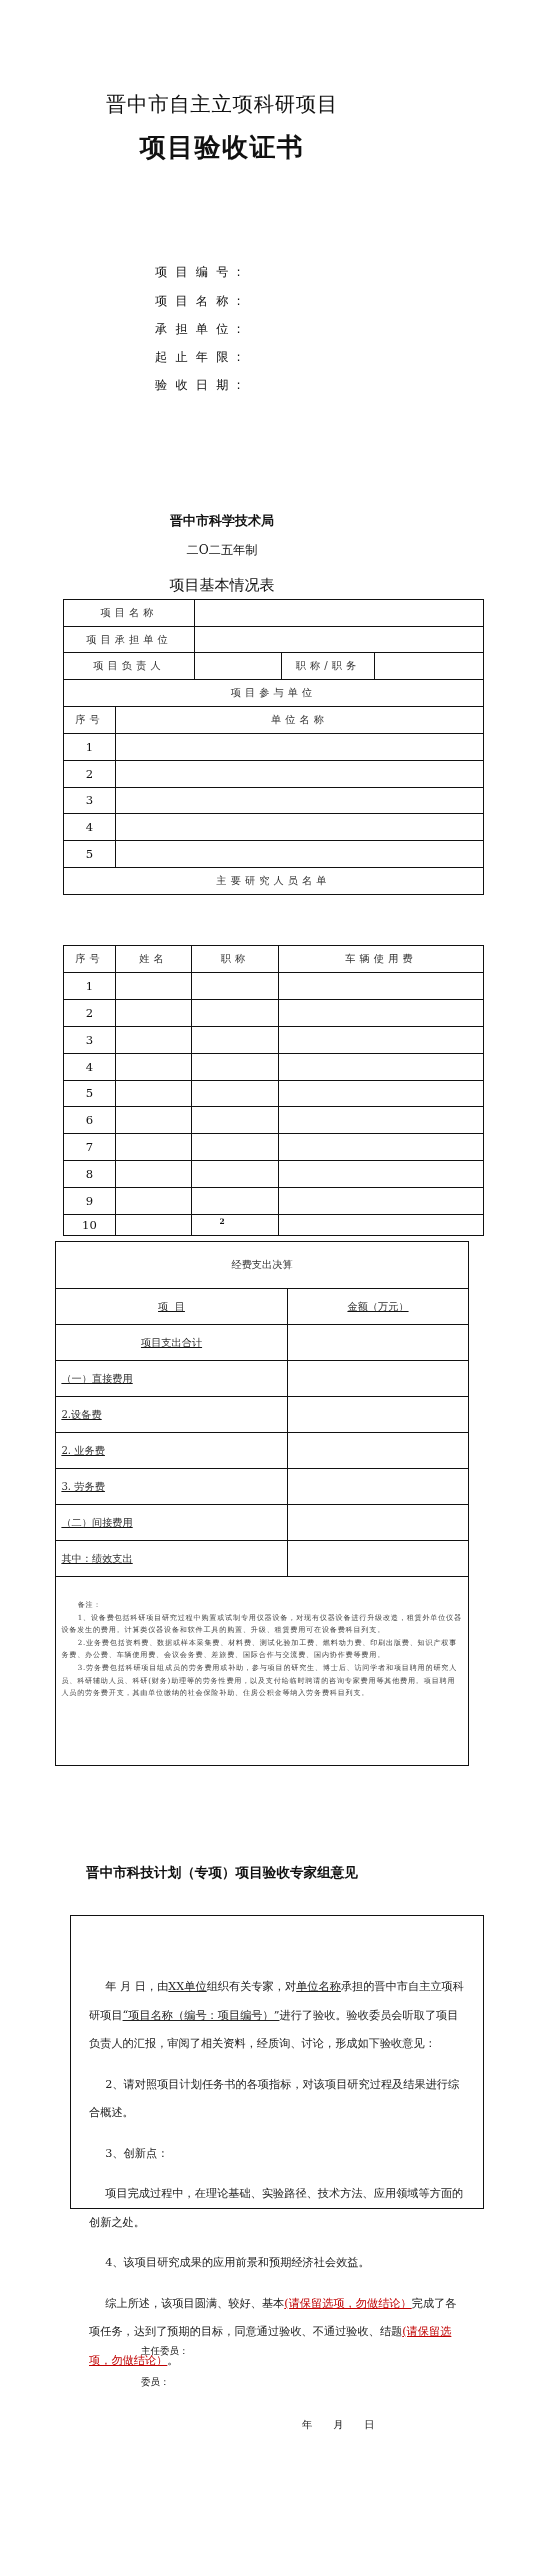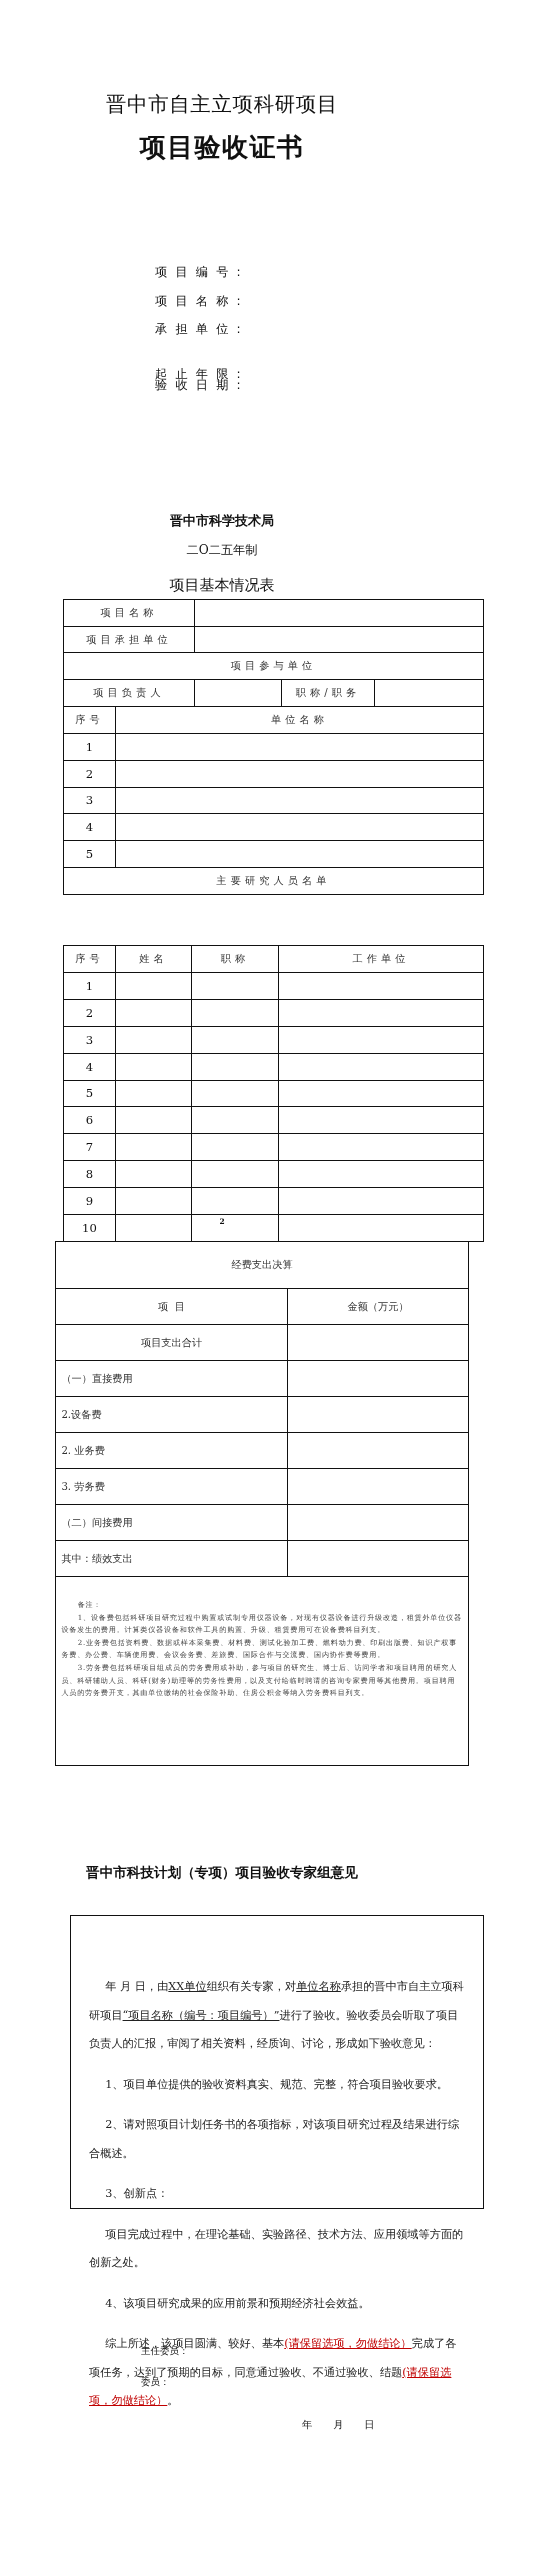--- a/index.html
+++ b/index.html
@@ -22,21 +22,21 @@
   table.grid td.num { font-size:11.6px; color:#111; letter-spacing:0; }
 
   #basic-table { left:63px; top:599px; width:419px; }
   #basic-table tr { height:27px; }
 
   #page-num { top:1217px; font-size:7.5px; font-weight:bold; }
 
   #fee-table { left:55px; top:1241px; width:413px; }
   #fee-table td { letter-spacing:0; font-size:10.2px; color:#333; }
   #fee-table td.left { text-align:left; padding-left:5.4px; }
-  #fee-table tr.r { height:36px; }
+  #fee-table tr.r { height:36px;text-decoration:underline; }
   #fee-table td.notes { text-align:left; vertical-align:top; padding:22px 5.4px 0 5.4px; font-size:7.1px; line-height:12.6px; color:#444; letter-spacing:0.8px; height:166px; }
   .indent { text-indent:16.3px; }
 
   #opinion-title { top:1864px; font-size:13.6px; font-weight:bold; }
   #opinion-box { position:absolute; left:70px; top:1915px; width:412px; height:292px; border:1px solid #111; }
   #opinion-body { position:absolute; left:77px; top:1961px; width:401px; font-size:11.2px; line-height:28.5px; color:#222; }
   #opinion-body p { margin:12px; }
   .u { text-decoration:underline; }
   .red { color:#c00000; text-decoration:underline; text-decoration-color:#c00000; }
   .sign { position:absolute; left:141px; font-size:9.5px; font-family:"DejaVu Sans","Liberation Sans",sans-serif; }
@@ -44,21 +44,21 @@
 </style>
 </head>
 <body>
 
 <div class="abs center" id="cover-sub">晋中市自主立项科研项目</div>
 <div class="abs center" id="cover-title">项目验收证书</div>
 
 <div class="cover-field" style="top:264px"><span>项目编号:</span></div>
 <div class="cover-field" style="top:293px"><span>项目名称:</span></div>
 <div class="cover-field" style="top:321px"><span>承担单位:</span></div>
-<div class="cover-field" style="top:366px"><span>起止年限:</span></div>
+<div class="cover-field" style="top:349px"><span>起止年限:</span></div>
 <div class="cover-field" style="top:377px"><span>验收日期:</span></div>
 
 <div class="abs center" id="bureau">晋中市科学技术局</div>
 <div class="abs center" id="year">二O二五年制</div>
 <div class="abs center" id="basic-title">项目基本情况表</div>
 
 <table class="grid" id="basic-table">
   <colgroup>
       <col style="width:52px">
       <col style="width:79px">
@@ -69,27 +69,27 @@
   <tbody>
       <tr style="height:27px">
     <td colspan="2">项目名称</td>
     <td colspan="3"></td>
   </tr>
   <tr style="height:26px">
     <td colspan="2">项目承担单位</td>
     <td colspan="3"></td>
   </tr>
   <tr style="height:27px">
+    <td colspan="2">项目负责人</td>
+    <td></td>
+    <td>职称/职务</td>
+    <td></td>
+  </tr>
+  <tr style="height:27px">
     <td colspan="5">项目参与单位</td>
-  </tr>
-  <tr style="height:27px">
-    <td colspan="2">项目负责人</td>
-    <td></td>
-    <td>职称/职务</td>
-    <td></td>
   </tr>
   <tr style="height:26.5px">
     <td>序号</td>
     <td colspan="4">单位名称</td>
   </tr>
   <tr style="height:27px">
         <td class="num">1</td>
         <td colspan="4"></td>
       </tr>
   <tr style="height:27px">
@@ -120,21 +120,21 @@
       <col style="width:52px">
       <col style="width:76px">
       <col style="width:87px">
       <col style="width:205px">
     </colgroup>
   <tbody>
       <tr style="height:27px">
     <td>序号</td>
     <td>姓名</td>
     <td>职称</td>
-    <td>工作单位</td>
+    <td>车辆使用费</td>
   </tr>
   <tr style="height:27px">
         <td class="num">1</td>
         <td></td>
         <td></td>
         <td></td>
       </tr>
   <tr style="height:26.5px">
         <td class="num">2</td>
         <td></td>
@@ -176,21 +176,21 @@
         <td></td>
         <td></td>
         <td></td>
       </tr>
   <tr style="height:27px">
         <td class="num">9</td>
         <td></td>
         <td></td>
         <td></td>
       </tr>
-  <tr style="height:27px">
+  <tr style="height:21px">
         <td class="num">10</td>
         <td></td>
         <td></td>
         <td></td>
       </tr>
 </tbody>
   </table>
 
 <div class="abs center" id="page-num">2</div>
 
@@ -243,21 +243,20 @@
       <div class="indent">3.劳务费包括科研项目组成员的劳务费用或补助，参与项目的研究生、博士后、访问学者和项目聘用的研究人员、科研辅助人员、科研(财务)助理等的劳务性费用，以及支付给临时聘请的咨询专家费用等其他费用。项目聘用人员的劳务费开支，其由单位缴纳的社会保险补助、住房公积金等纳入劳务费科目列支。</div>
     </td>
   </tr>
 </tbody>
   </table>
 
 <div class="abs center" id="opinion-title">晋中市科技计划（专项）项目验收专家组意见</div>
 <div id="opinion-box"></div>
 <div id="opinion-body">
   <p class="indent"><span>年  月  日，由</span><span class="u">XX单位</span><span>组织有关专家，对</span><span class="u">单位名称</span><span>承担的晋中市自主立项科研项目</span><span class="u">“项目名称（编号：项目编号）”</span><span>进行了验收。验收委员会听取了项目负责人的汇报，审阅了相关资料，经质询、讨论，形成如下验收意见：</span></p>
-  <p class="indent">1、项目单位提供的验收资料真实、规范、完整，符合项目验收要求。</p>
   <p class="indent">2、请对照项目计划任务书的各项指标，对该项目研究过程及结果进行综合概述。</p>
   <p class="indent">3、创新点：</p>
   <p class="indent">项目完成过程中，在理论基础、实验路径、技术方法、应用领域等方面的创新之处。</p>
   <p class="indent">4、该项目研究成果的应用前景和预期经济社会效益。</p>
   <p class="indent"><span>综上所述，该项目圆满、较好、基本</span><span class="red">(请保留选项，勿做结论）</span><span>完成了各项任务，达到了预期的目标，同意通过验收、不通过验收、结题</span><span class="red">(请保留选项，勿做结论）</span><span>。</span></p>
 </div>
 <div class="sign" style="top:2345px">主任委员：</div>
 <div class="sign" style="top:2376px">委员：</div>
 <div id="date-line">年 月 日</div>
 

